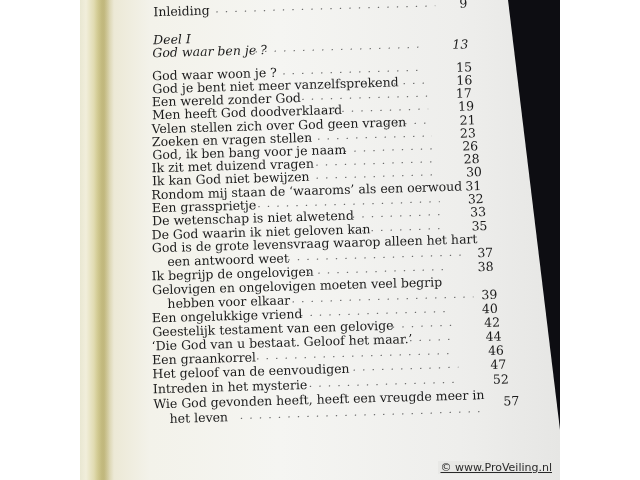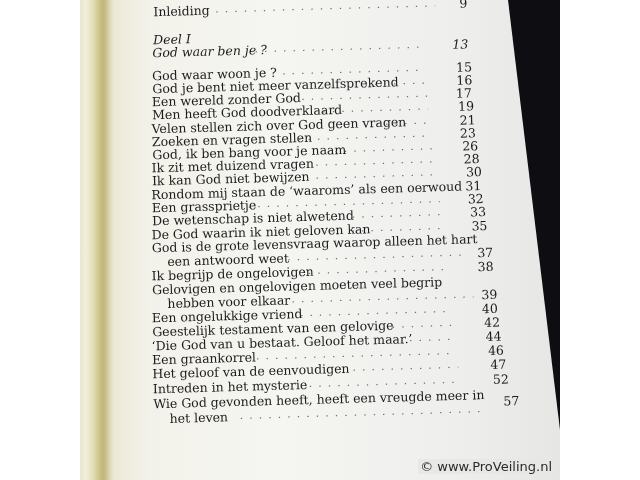--- a/index.html
+++ b/index.html
@@ -68,24 +68,25 @@
       top: 0;
       width: 24px;
       text-align: right;
     }
     .italic { font-style: italic; }
     .watermark {
       position: absolute;
       right: 6px;
       bottom: 6px;
       font-family: "DejaVu Sans", sans-serif;
-      font-size: 13px;
+      font-size: 11px;
       color: #2a2a2a;
       background: rgba(230,230,228,0.85);
       padding: 0 2px;
+      text-decoration: underline;
     }
   </style>
 </head>
 <body>
 
 <div class="photo">
   <div class="page">
     <div class="gutter-shade"></div>
 
     <div class="toc">

